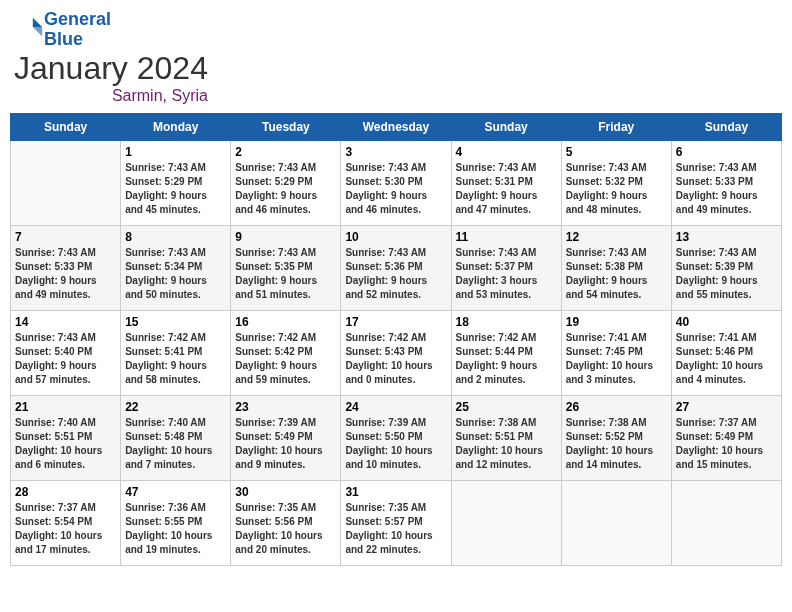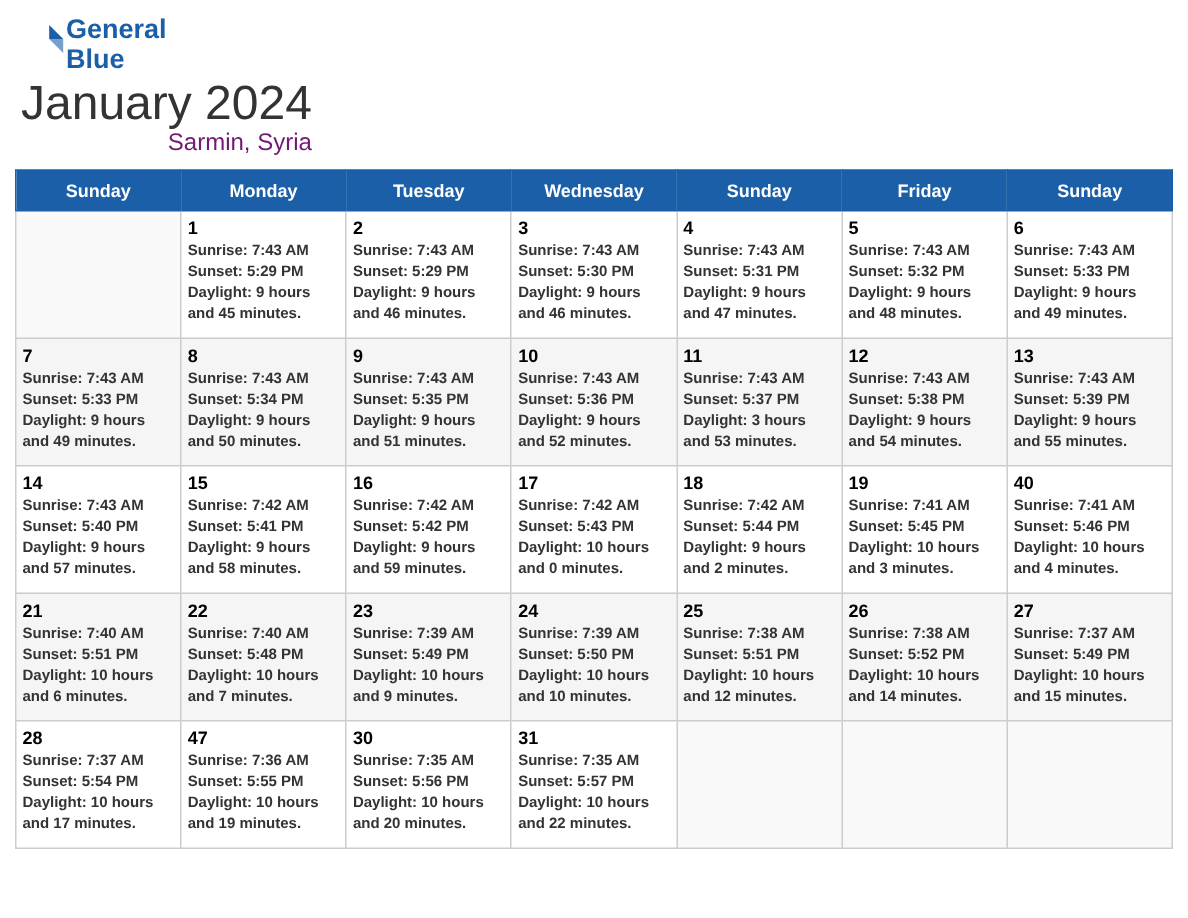--- a/index.html
+++ b/index.html
@@ -274,21 +274,21 @@
         <div class="day-info">
           <span>Sunrise: 7:42 AM</span><br>
           <span>Sunset: 5:44 PM</span><br>
           <span>Daylight: 9 hours and 2 minutes.</span>
         </div>
       </td>
         <td>
         <span class="day-num">19</span>
         <div class="day-info">
           <span>Sunrise: 7:41 AM</span><br>
-          <span>Sunset: 5:45 PM</span><br>
+          <span>Sunset: 7:45 PM</span><br>
           <span>Daylight: 10 hours and 3 minutes.</span>
         </div>
       </td>
         <td>
         <span class="day-num">40</span>
         <div class="day-info">
           <span>Sunrise: 7:41 AM</span><br>
           <span>Sunset: 5:46 PM</span><br>
           <span>Daylight: 10 hours and 4 minutes.</span>
         </div>

